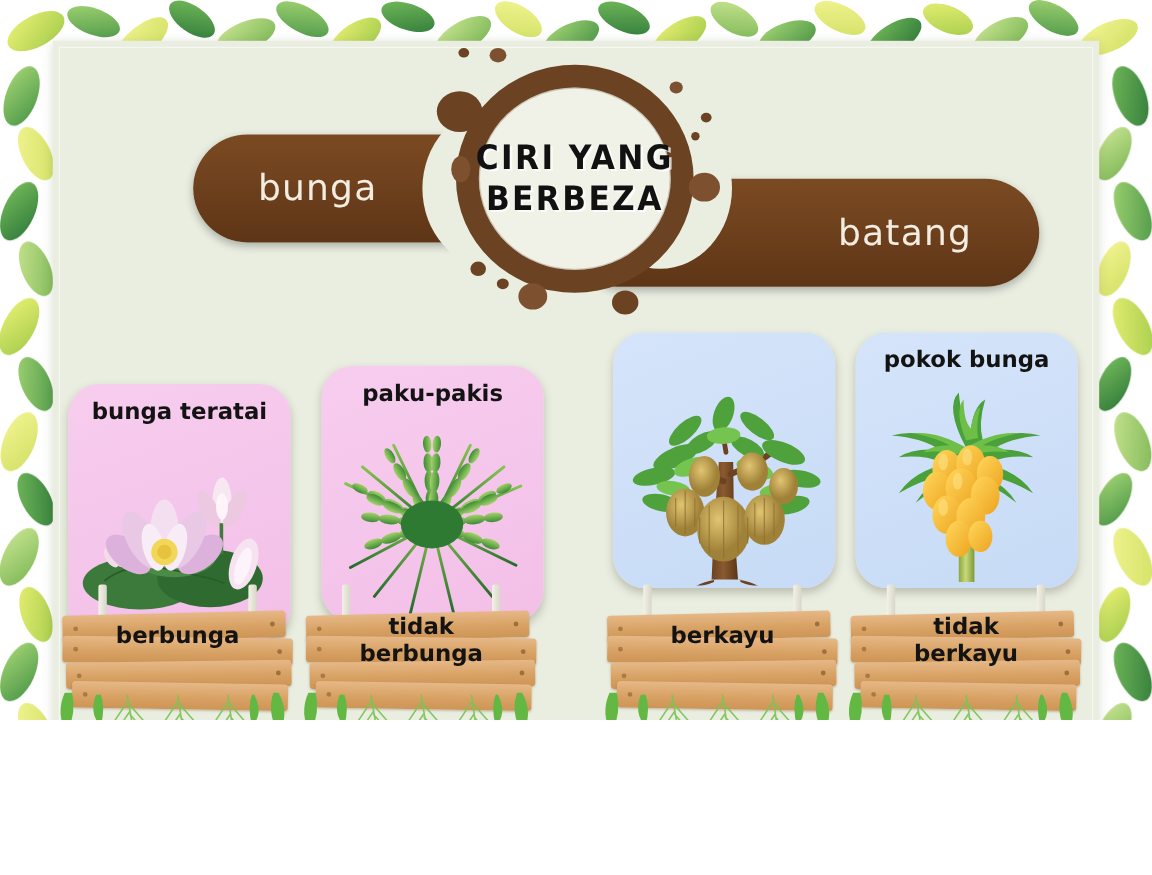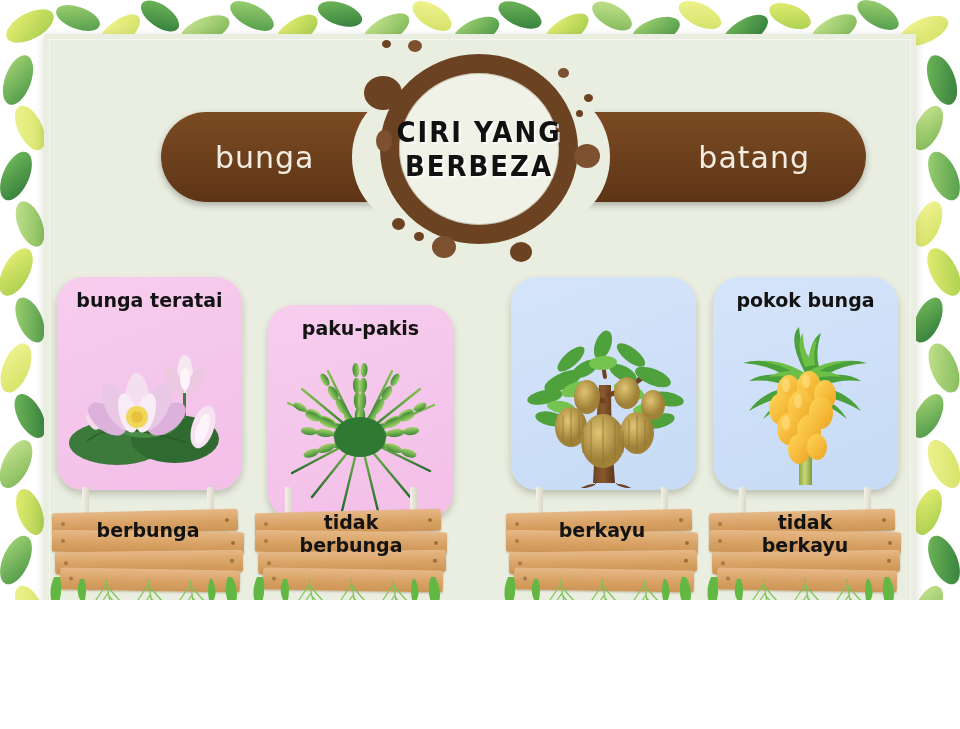--- a/index.html
+++ b/index.html
@@ -28,21 +28,21 @@
   .banner{
     position:absolute;top:112px;height:90px;background:linear-gradient(180deg,#7a4a22 0%,#6c3f1c 55%,#5d3516 100%);
     box-shadow:0 3px 7px rgba(0,0,0,.28);
     display:flex;align-items:center;
   }
   .banner span{
     color:#f3ece1;font-size:30px;letter-spacing:1px;
     font-family:"DejaVu Sans", sans-serif;font-weight:400;
   }
   .banner-left{left:161px;width:304px;border-radius:45px 18px 18px 45px;justify-content:flex-start;padding-left:54px;}
-  .banner-right{left:496px;width:314px;border-radius:18px 45px 45px 18px;justify-content:flex-end;padding-right:56px;}
+  .banner-right{left:496px;width:314px;border-radius:18px 45px 45px 18px;justify-content:flex-end;padding-right:56px;margin-top:37px;}
 
   
   .banner-notch{
     position:absolute;top:90px;width:120px;height:134px;border-radius:50%;
     background:#eaeee1;
   }
   .notch-left{left:352px;}
   .notch-right{left:490px;}
 
   
@@ -74,21 +74,21 @@
     box-shadow:0 4px 7px rgba(60,60,40,.26);
     overflow:hidden;
   }
   .card-label{
     position:absolute;top:12px;left:0;right:0;text-align:center;
     font-size:19px;font-weight:bold;color:#131313;
     font-family:"DejaVu Sans", sans-serif;
   }
   .card-art{position:absolute;left:0;right:0;bottom:4px;top:46px;}
 
-  .c1{left:57px;background:linear-gradient(160deg,#f7cdee 0%,#f3bfe8 100%);}
+  .c1{left:57px;background:linear-gradient(160deg,#f7cdee 0%,#f3bfe8 100%);margin-top:43px;}
   .c2{left:268px;background:linear-gradient(160deg,#f7cdee 0%,#f3bfe8 100%);margin-top:28px;}
   .c3{left:511px;background:linear-gradient(160deg,#d5e4fa 0%,#c7dbf6 100%);}
   .c4{left:713px;background:linear-gradient(160deg,#d5e4fa 0%,#c7dbf6 100%);}
 
   
   .sign{position:absolute;top:505px;width:192px;height:82px;text-decoration:underline;}
   .s1{left:52px;}
   .s2{left:255px;}
   .s3{left:506px;}
   .s4{left:709px;}

